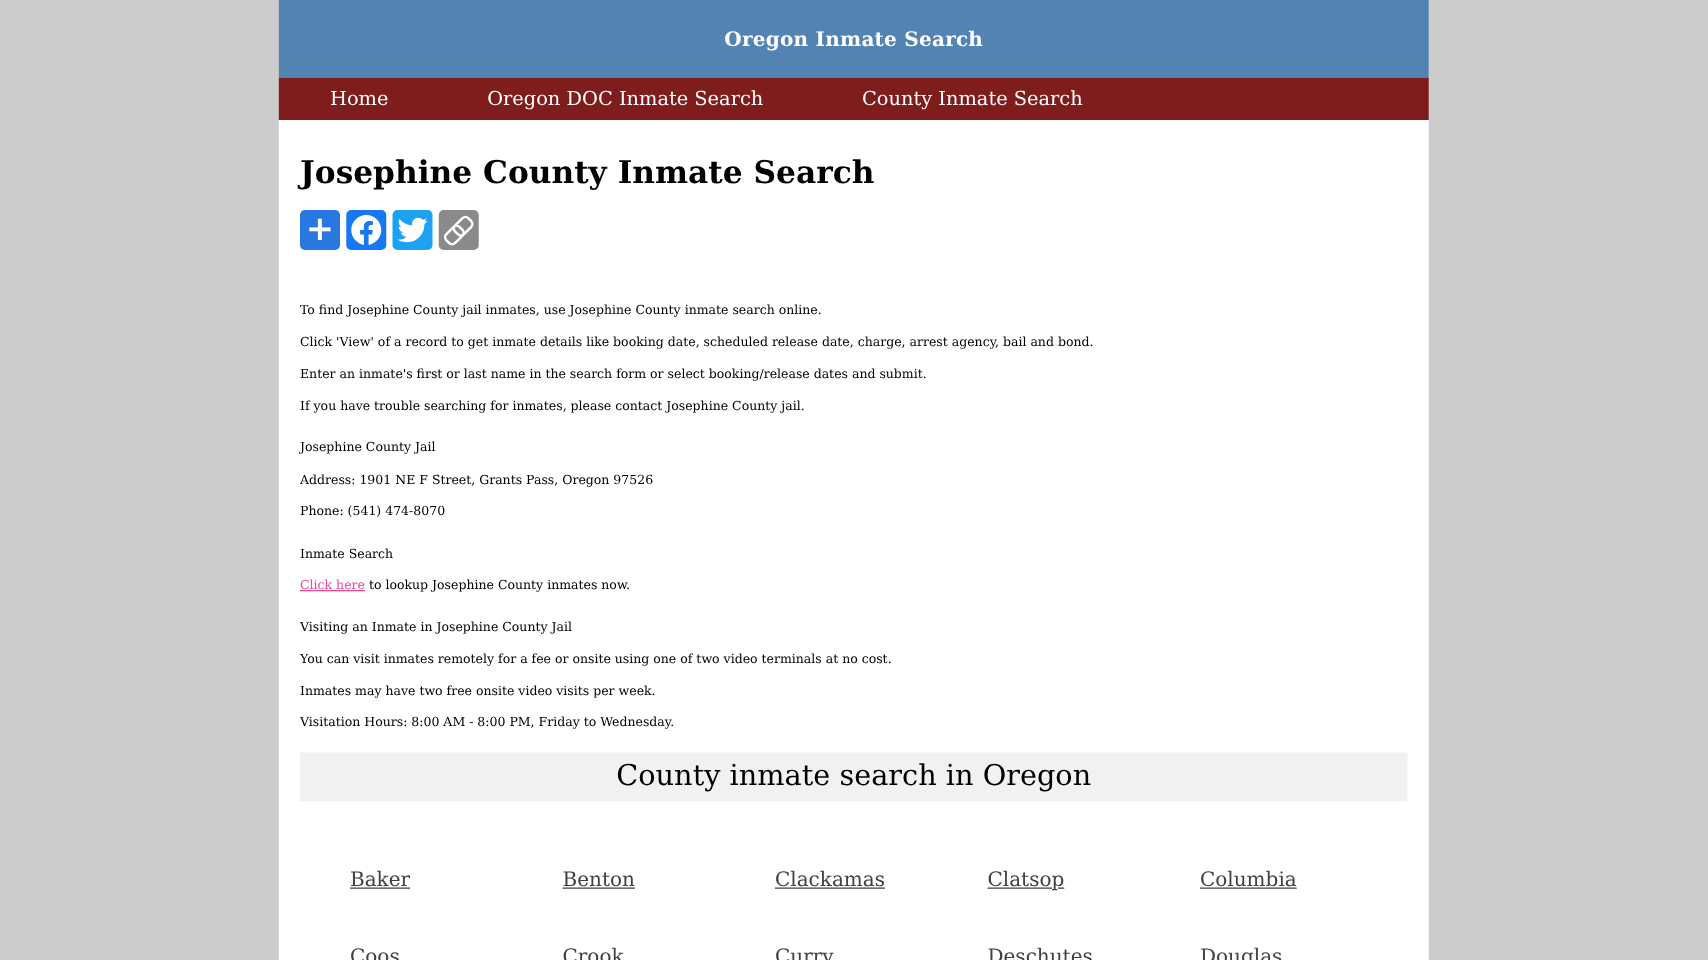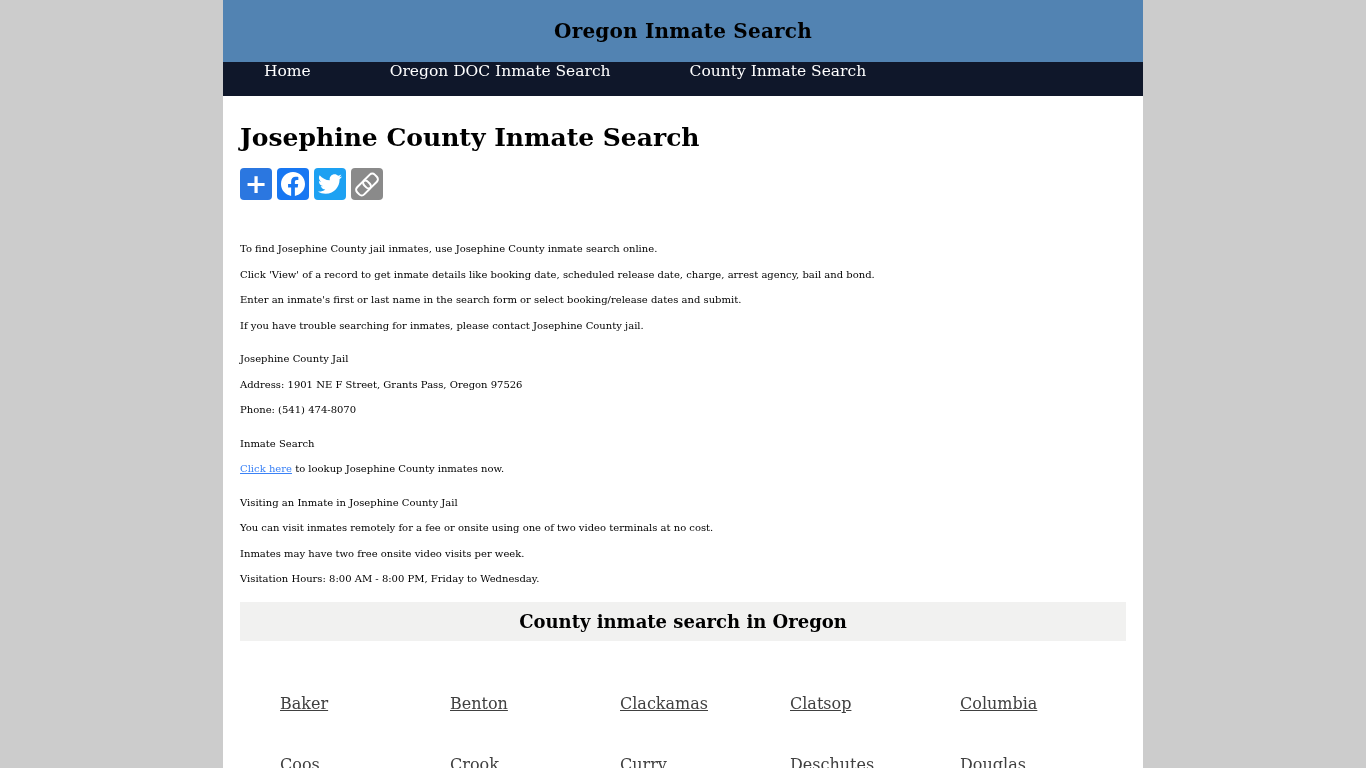--- a/index.html
+++ b/index.html
@@ -17,29 +17,30 @@
   }
   
   .site-header {
     background: #5283b2;
     height: 62px;
     display: flex;
     align-items: center;
     justify-content: center;
   }
   .site-title {
-    color: #000000;
-    font-size: 20px;
+    color: #ffffff;
+    font-size: 16px;
     font-weight: bold;
     letter-spacing: 0.2px;
   }
   .site-nav {
-    background: #0f172a;
+    background: #7f1d1d;
     height: 34px;
     display: flex;
+    align-items: center;
     padding-left: 41px;
   }
   .site-nav a {
     color: #ffffff;
     text-decoration: none;
     font-size: 15.5px;
     margin-right: 79px;
     white-space: nowrap;
   }
   
@@ -94,36 +95,36 @@
     margin: 0;
     font-size: 10px;
     line-height: 25.5px;
   }
   .intro { margin-top: 36px; }
   .section-head {
     font-weight: normal;
     margin-top: 8px !important;
   }
   .main a.text-link {
-    color: #3b82f6;
+    color: #ec4899;
     text-decoration: underline;
     margin-top: 31px;
   }
   
   .county-bar {
     margin-top: 10px;
     height: 39px;
     background: #f1f1f0;
     display: flex;
     align-items: center;
     justify-content: center;
   }
   .county-bar-title {
-    font-size: 18px;
-    font-weight: bold;
+    font-size: 23px;
+    font-weight: normal;
     text-align: center;
   }
   .county-grid {
     margin-top: 22px;
     padding-left: 40px;
     display: grid;
     grid-template-columns: repeat(5, 170px);
     row-gap: 12.5px;
     padding-bottom: 10px;
   }

